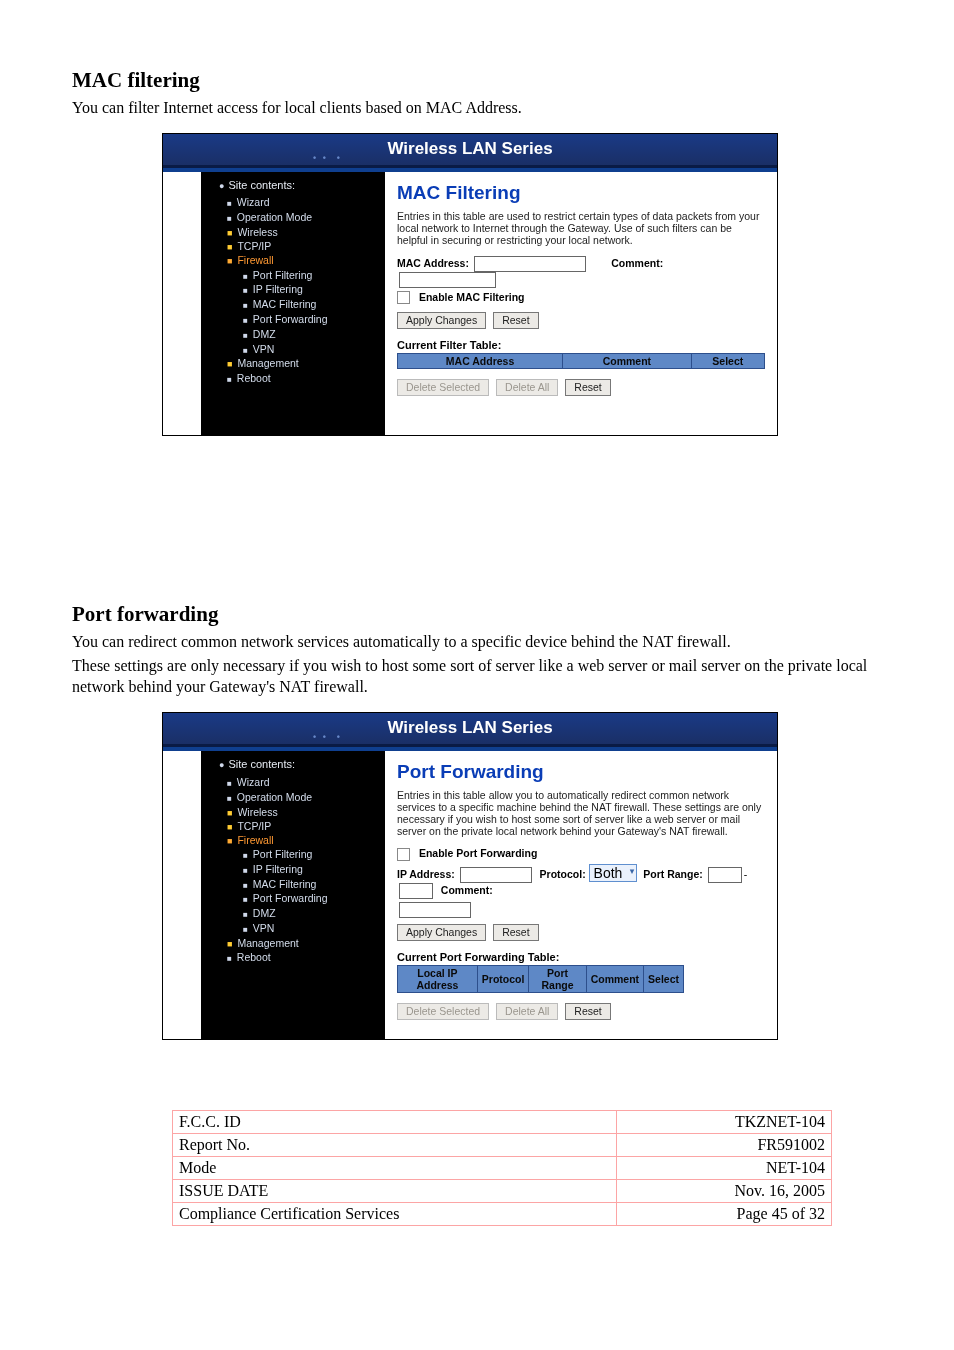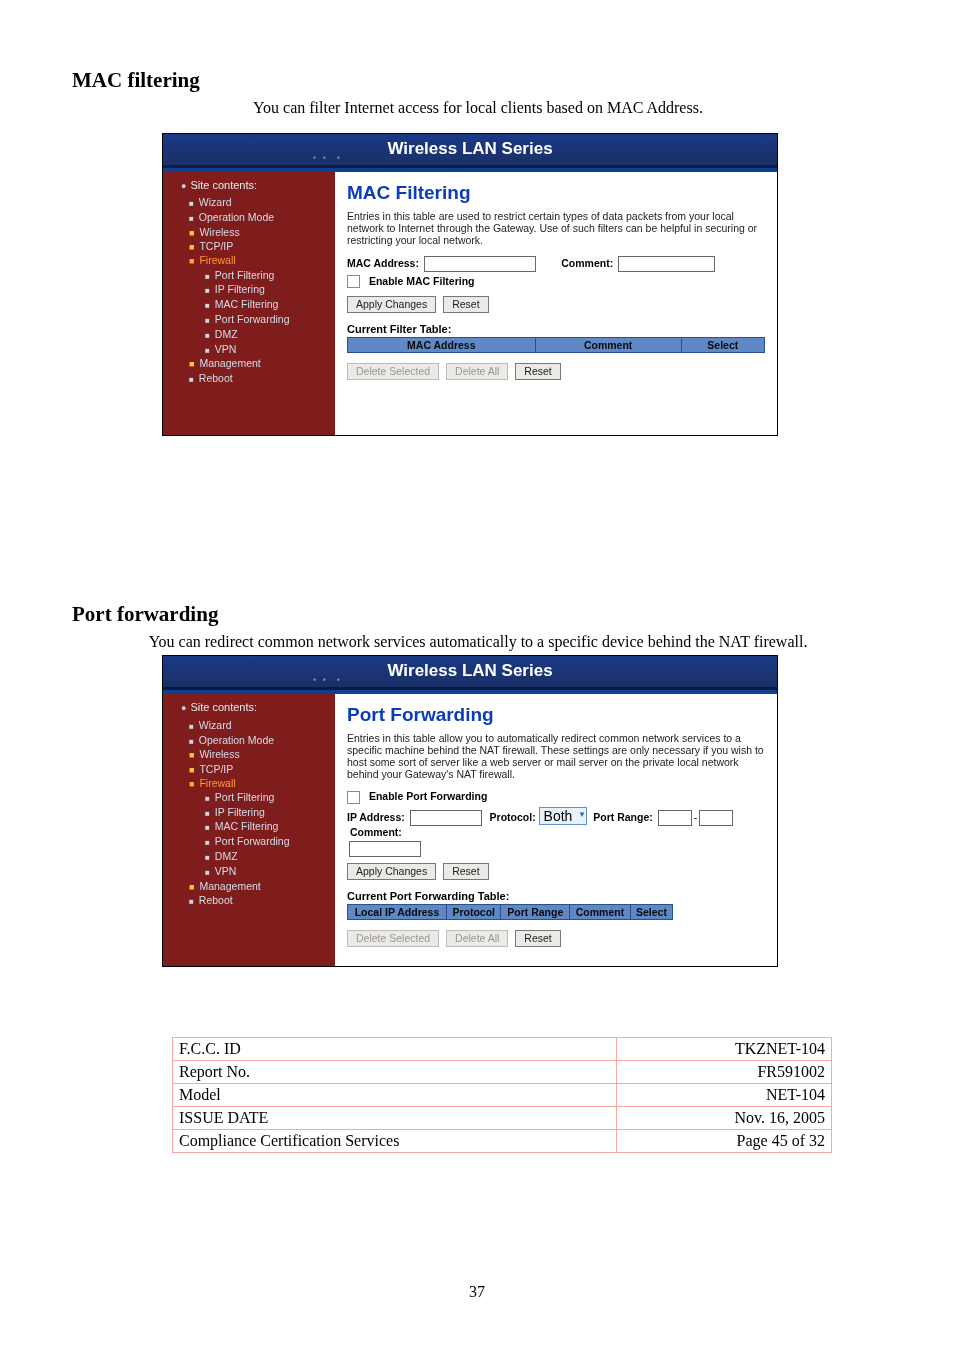--- a/index.html
+++ b/index.html
@@ -14,21 +14,20 @@
   }
   .section-heading {
     font-size: 21px;
     font-weight: bold;
     margin: 8px 0 4px 2px;
   }
   .body-text {
     font-size: 16px;
     margin: 2px 0 14px 2px;
     line-height: 1.35;
-    text-align: center;
   }
   .router-shot {
     width: 614px;
     margin: 0 0 28px 92px;
     border: 1px solid #000;
     font-family: Arial, sans-serif;
     background: #fff;
   }
   .router-header {
     background: linear-gradient(#1a3a86, #1a2f66);
@@ -50,25 +49,26 @@
   }
   .router-sep {
     height: 4px;
     background: #0f3f8f;
   }
   .router-body {
     display: flex;
   }
   .sidebar {
     width: 170px;
-    background: #7f1d1d;
+    background: #000000;
     color: #d3dceb;
     font-size: 10.5px;
-    padding: 4px 0 50px 2px;
+    padding: 4px 12px 50px 2px;
     line-height: 1.35;
+    margin-left: 38px;
   }
   .sidebar .site-contents {
     color: #e6ebf3;
     font-size: 11px;
     padding: 2px 0 3px 16px;
   }
   .sidebar .item { padding-left: 24px; white-space: nowrap; }
   .sidebar .item2 { padding-left: 40px; white-space: nowrap; }
   .sidebar .folder::before { content: "\25A0"; color: #ffcc33; margin-right: 5px; font-size: 9px; }
   .sidebar .folder-open::before { content: "\25A0"; color: #ffaa33; margin-right: 5px; font-size: 9px; }
@@ -230,20 +230,21 @@
           <span class="btn">Reset</span>
         </div>
       </div>
     </div>
   </div>
 
   <div style="height:130px;"></div>
 
   <div class="section-heading">Port forwarding</div>
   <div class="body-text" style="margin-bottom:2px;">You can redirect common network services automatically to a specific device behind the NAT firewall.</div>
+  <div class="body-text">These settings are only necessary if you wish to host some sort of server like a web server or mail server on the private local network behind your Gateway's NAT firewall.</div>
 
   <div class="router-shot">
     <div class="router-header">
       <span>Wireless LAN Series</span>
       <span class="dots">• • &nbsp;•</span>
     </div>
     <div class="router-sep"></div>
     <div class="router-body">
       <div class="sidebar" style="padding-bottom:30px;">
         <div class="site-contents site-icon">Site contents:</div>
@@ -311,21 +312,21 @@
     <tbody>
         <tr>
           <td>F.C.C. ID</td>
           <td>TKZNET-104</td>
         </tr>
     <tr>
           <td>Report No.</td>
           <td>FR591002</td>
         </tr>
     <tr>
-          <td>Model</td>
+          <td>Mode</td>
           <td>NET-104</td>
         </tr>
     <tr>
           <td>ISSUE DATE</td>
           <td>Nov. 16, 2005</td>
         </tr>
     <tr>
           <td>Compliance Certification Services</td>
           <td>Page 45 of 32</td>
         </tr>

